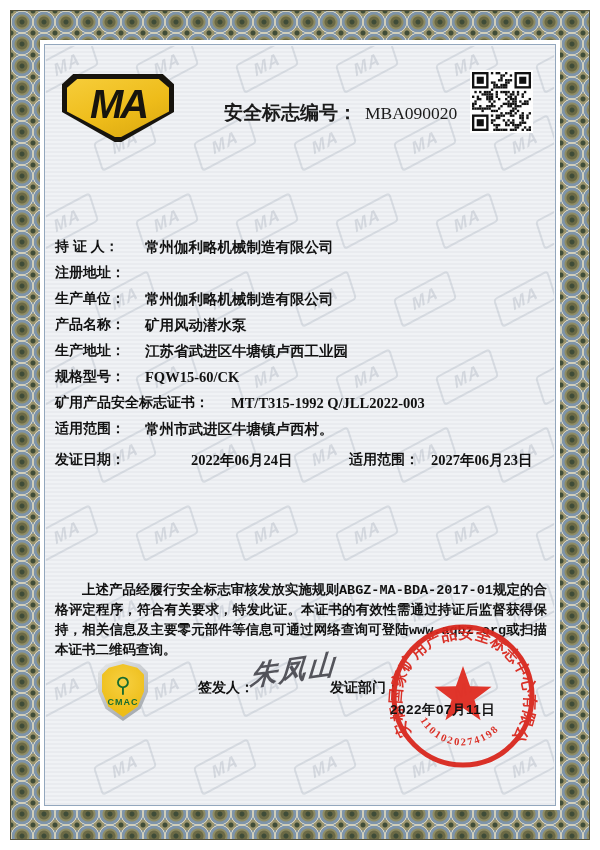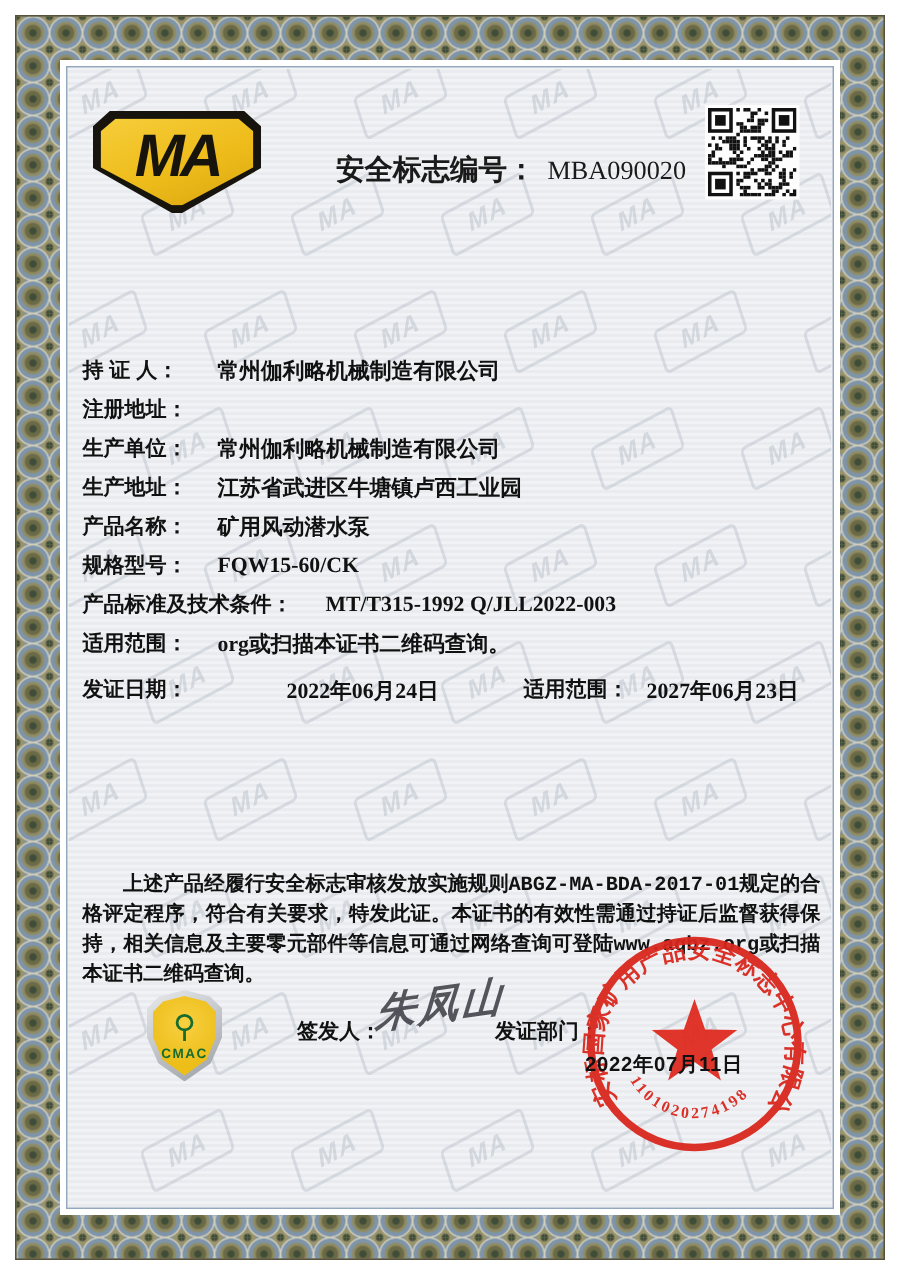--- a/index.html
+++ b/index.html
@@ -368,38 +368,38 @@
           <span class="fvalue">常州伽利略机械制造有限公司</span>
         </div>
         <div class="row">
           <span class="flabel">注册地址：</span>
         </div>
         <div class="row">
           <span class="flabel">生产单位：</span>
           <span class="fvalue">常州伽利略机械制造有限公司</span>
         </div>
         <div class="row">
+          <span class="flabel">产品名称：</span>
+          <span class="fvalue">矿用风动潜水泵</span>
+        </div>
+        <div class="row">
           <span class="flabel">生产地址：</span>
           <span class="fvalue">江苏省武进区牛塘镇卢西工业园</span>
         </div>
         <div class="row">
-          <span class="flabel">产品名称：</span>
-          <span class="fvalue">矿用风动潜水泵</span>
-        </div>
-        <div class="row">
           <span class="flabel">规格型号：</span>
           <span class="fvalue">FQW15-60/CK</span>
         </div>
         <div class="row long">
-          <span class="flabel">产品标准及技术条件：</span>
+          <span class="flabel">矿用产品安全标志证书：</span>
           <span class="fvalue">MT/T315-1992 Q/JLL2022-003</span>
         </div>
         <div class="row">
           <span class="flabel">适用范围：</span>
-          <span class="fvalue">org或扫描本证书二维码查询。</span>
+          <span class="fvalue">常州市武进区牛塘镇卢西村。</span>
         </div>
         <div class="row gap">
           <span class="flabel">发证日期：</span>
           <span class="fvalue w1">2022年06月24日</span>
           <span class="flabel second">适用范围：</span>
           <span class="fvalue">2027年06月23日</span>
         </div>
       </div>
 
     <div class="statement">上述产品经履行安全标志审核发放实施规则ABGZ-MA-BDA-2017-01规定的合格评定程序，符合有关要求，特发此证。本证书的有效性需通过持证后监督获得保持，相关信息及主要零元部件等信息可通过网络查询可登陆www.aqbz.org或扫描本证书二维码查询。</div>

